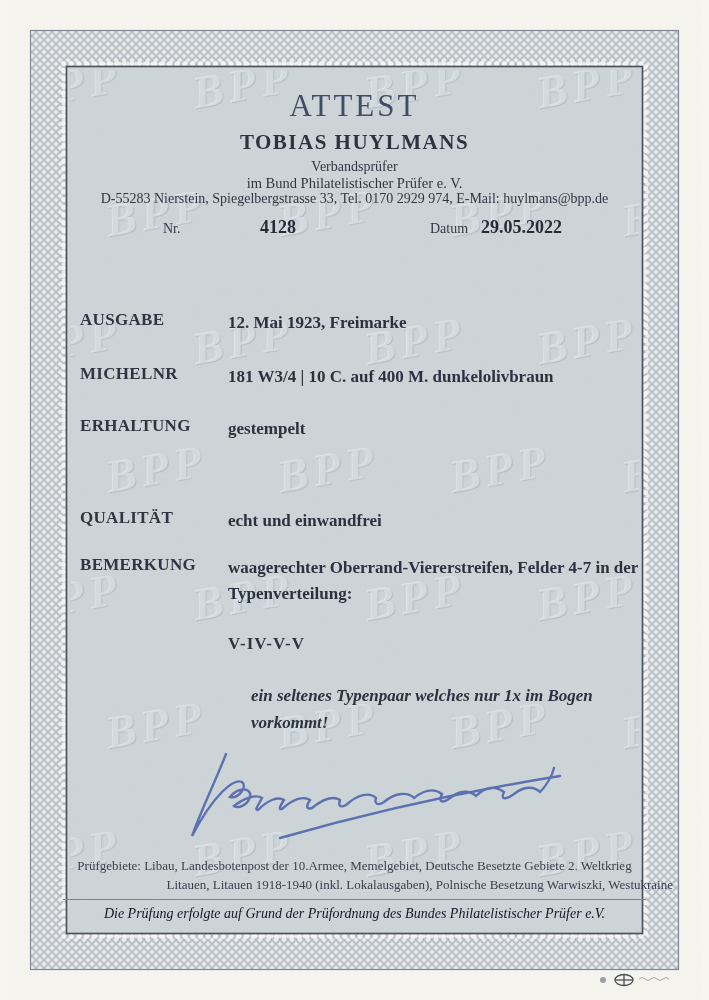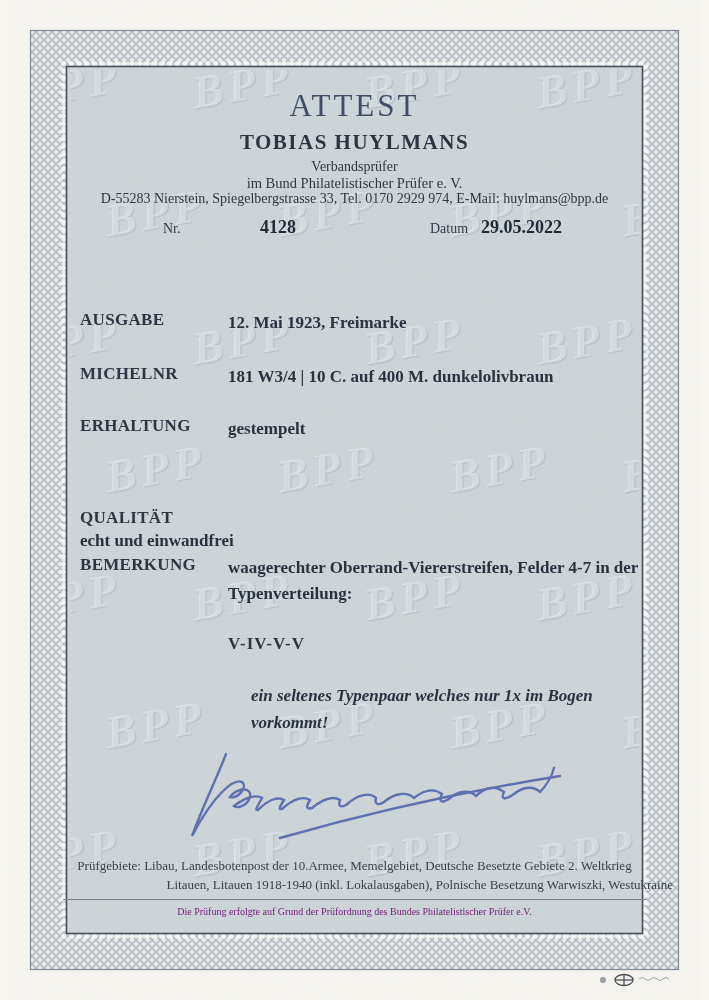--- a/index.html
+++ b/index.html
@@ -35,33 +35,33 @@
   .date-label { left:430px; top:221px; }
   .date-value { left:481px; top:217px; }
 
   .subject { top:261px; font-size:19px; font-weight:bold; letter-spacing:1px; }
   .subject span { text-decoration:underline; text-underline-offset:3px; }
 
   .row { position:absolute; left:80px; display:flex; }
   .row .lbl { width:148px; flex:none; font-weight:bold; font-size:17px; letter-spacing:0.3px; }
   .row .val { width:418px; font-weight:bold; font-size:17px; line-height:26px; color:#2a3240; }
   .row-0 { top:310px; } .row-1 { top:364px;justify-content:flex-end; } .row-2 { top:416px; }
-  .row-3 { top:462px; } .row-4 { top:508px;flex-direction:column; } .row-5 { top:555px; }
+  .row-3 { top:462px; } .row-4 { top:508px; } .row-5 { top:555px; }
 
   .typedist { left:228px; top:634px; font-size:17px; font-weight:bold; letter-spacing:1px; }
   .note { left:228px; top:682px; width:400px; font-size:17px; font-weight:bold;
     font-style:italic; line-height:27px; color:#2a3240;margin-left:23px; }
 
   .sig-wrap { left:180px; top:748px; width:395px; height:100px; }
 
   .footer-areas { left:36px; width:637px; text-align:center; }
   .footer-1 { top:858px; font-size:13px; color:#39414d; }
   .footer-2 { top:877px; font-size:13px; color:#39414d;text-align:right; }
   .rule { left:63px; top:899px; width:583px; border-top:1px solid #79828d; height:0; }
-  .footer-note { top:906px; font-size:10px; color:#701a75; }
+  .footer-note { top:906px; font-size:14px; color:#0f172a;font-style:italic; }
 
   .pmark { left:598px; top:971px; width:78px; height:16px; }
 </style>
 </head>
 <body>
 
 <div class="page">
 
   <svg class="frame-svg" width="709" height="1000" viewBox="0 0 709 1000">
     <defs>

